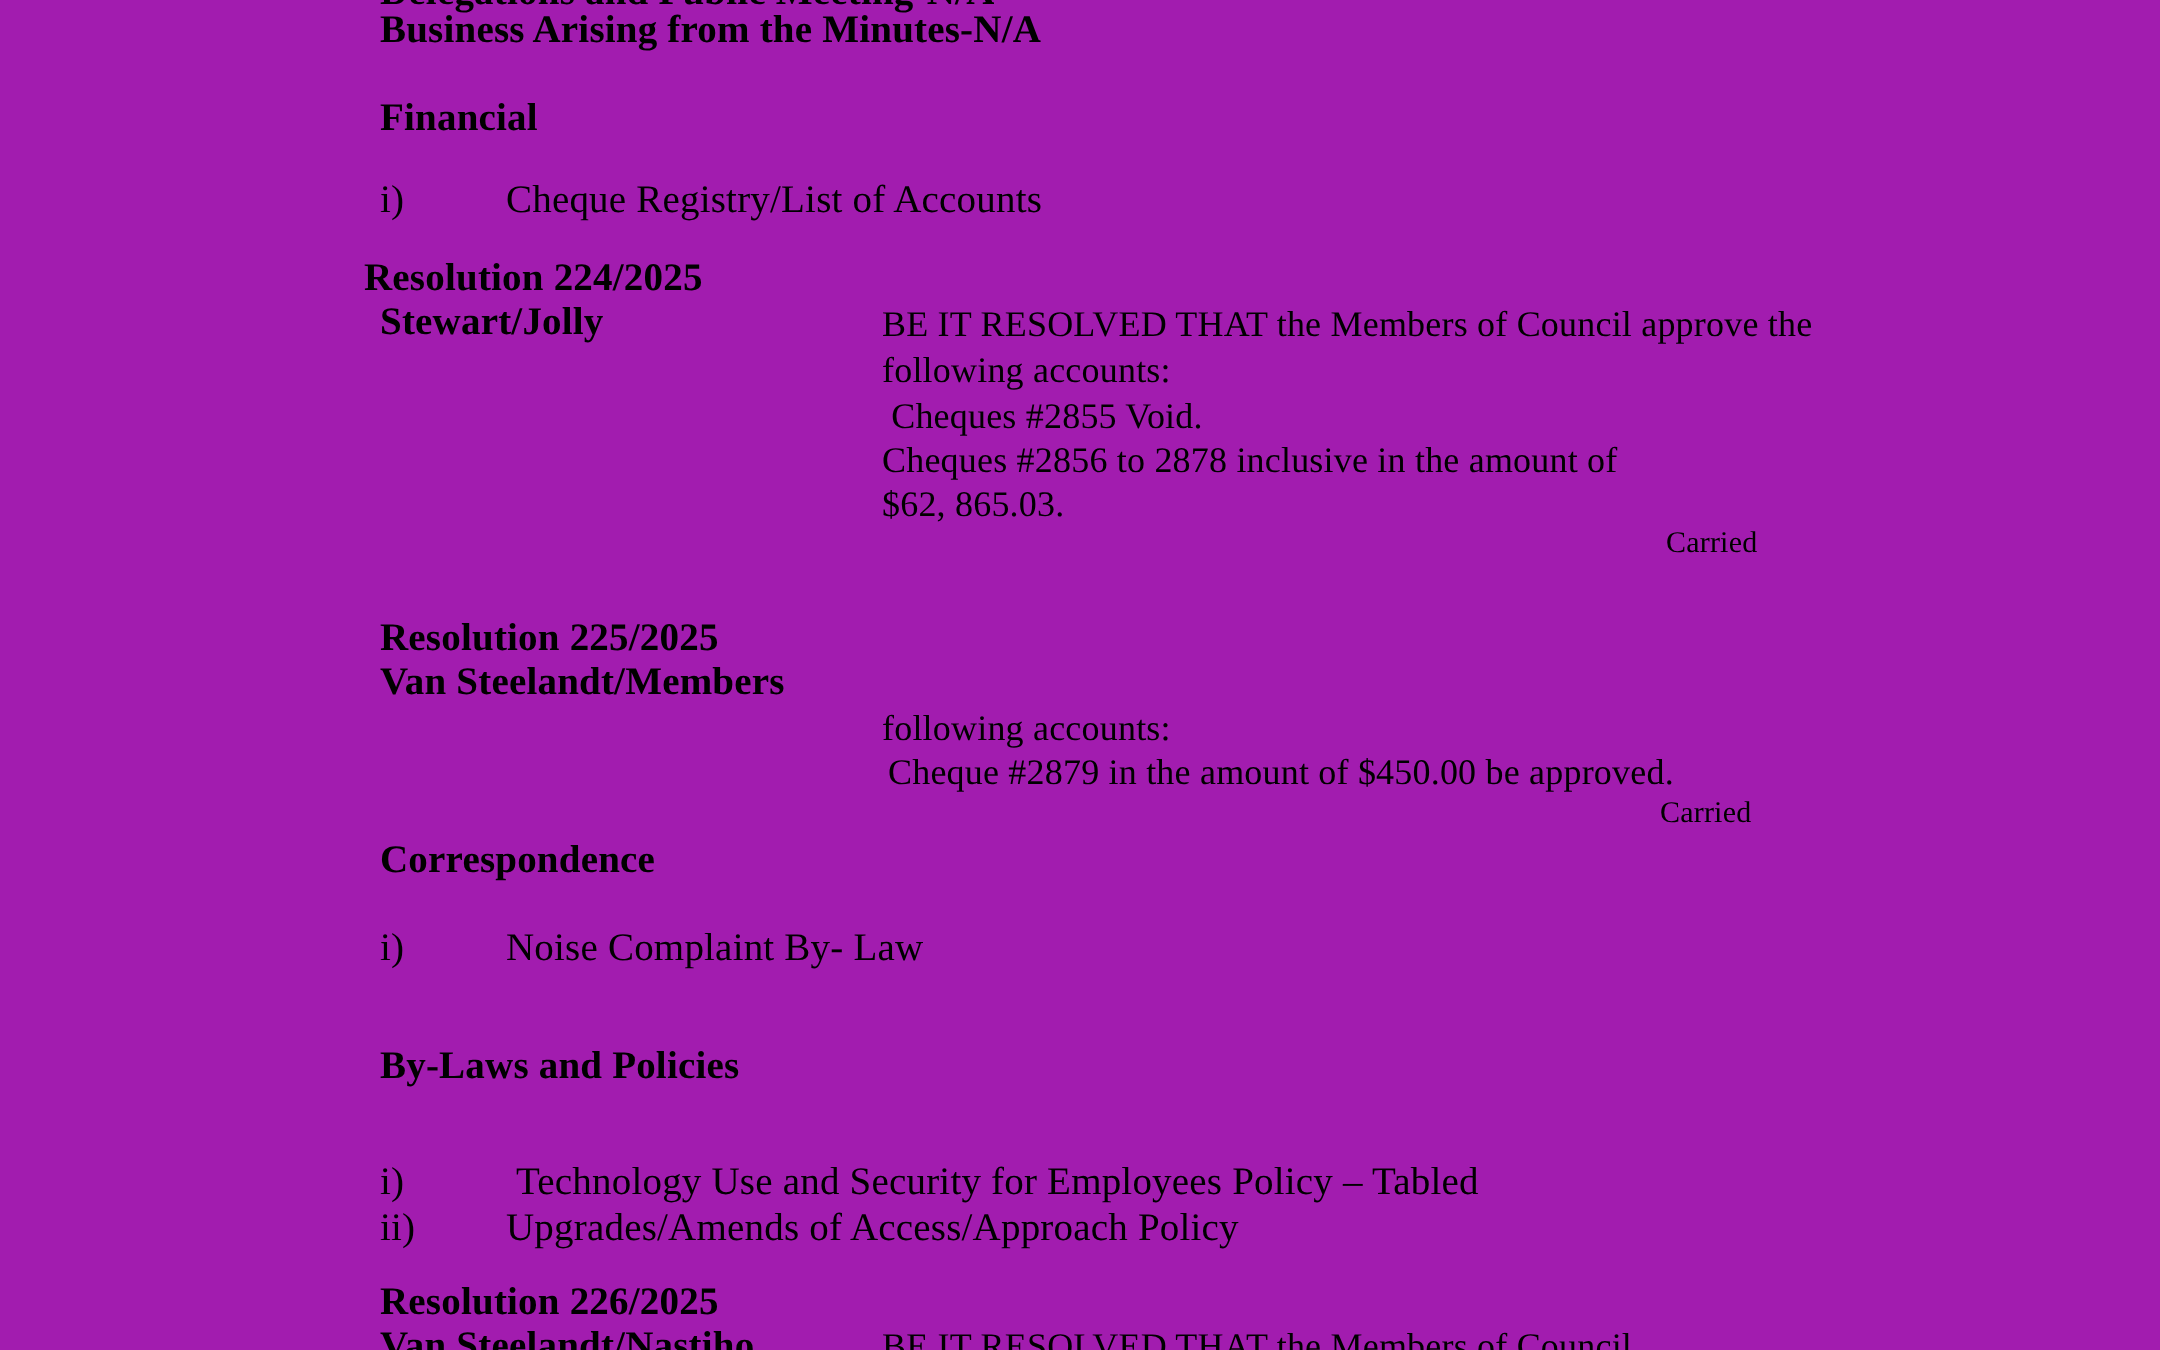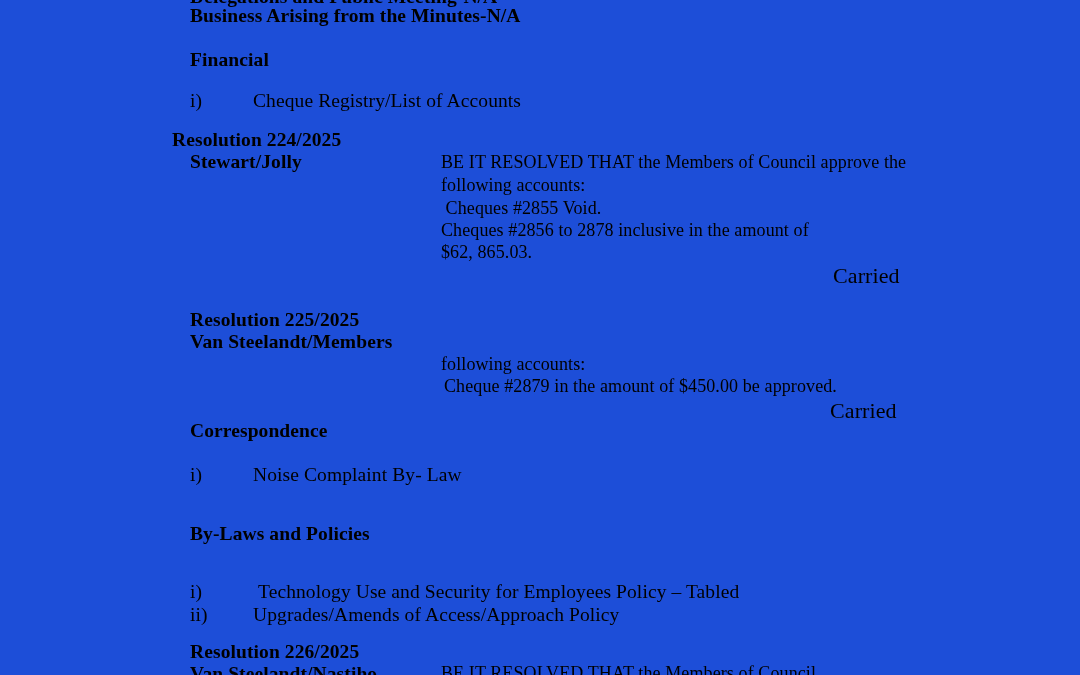--- a/index.html
+++ b/index.html
@@ -8,39 +8,39 @@
     background: #ffffff;
   }
   body {
     font-family: "Liberation Serif", "DejaVu Serif", serif;
     color: #000000;
   }
   #page {
     position: relative;
     width: 1080px;
     height: 675px;
-    background: #1d4ed8;
+    background: #a21caf;
     overflow: hidden;
   }
   
   .ln {
     position: absolute;
     white-space: pre;
     line-height: 1.0;
     font-size: 19.5px;
     letter-spacing: 0.1px;
   }
   .bold { font-weight: bold; }
   .heading { font-weight: bold; font-size: 19.5px; }
   .resnum { font-weight: bold; font-size: 19.5px; }
   .movers { font-weight: bold; font-size: 19.5px; }
   .body-txt { font-size: 18px; }
   .item-num { font-size: 19.5px; }
   .item-txt { font-size: 19.5px; }
-  .carried { font-size: 22px; }
+  .carried { font-size: 15px; }
   
   .clipped-top {
     font-weight: bold;
     overflow: hidden;
   }
   .clipped-bottom {
     font-weight: bold;
     overflow: hidden;
   }
 </style>
@@ -51,21 +51,21 @@
 
   <div class="ln clipped-top" style="left:190px; top:-13px;">Delegations and Public Meeting-N/A</div>
 
   <div class="ln bold" style="left:190px; top:6px;">Business Arising from the Minutes-N/A</div>
 
   <div class="ln heading" style="left:190px; top:50px;">Financial</div>
 
   <div class="ln item-num" style="left:190px; top:91px;">i)</div>
   <div class="ln item-txt" style="left:253px; top:91px;">Cheque Registry/List of Accounts</div>
 
-  <div class="ln resnum" style="left:172px; top:130px;">Resolution 224/2025</div>
+  <div class="ln resnum" style="left:182px; top:130px;">Resolution 224/2025</div>
   <div class="ln movers" style="left:190px; top:152px;">Stewart/Jolly</div>
 
   <div class="ln body-txt" style="left:441px; top:153px;">BE IT RESOLVED THAT the Members of Council approve the</div>
   <div class="ln body-txt" style="left:441px; top:176px;">following accounts:</div>
   <div class="ln body-txt" style="left:441px; top:199px;"> Cheques #2855 Void.</div>
   <div class="ln body-txt" style="left:441px; top:221px;">Cheques #2856 to 2878 inclusive in the amount of</div>
   <div class="ln body-txt" style="left:441px; top:243px;">$62, 865.03.</div>
 
   <div class="ln carried" style="left:833px; top:265px;">Carried</div>
 

